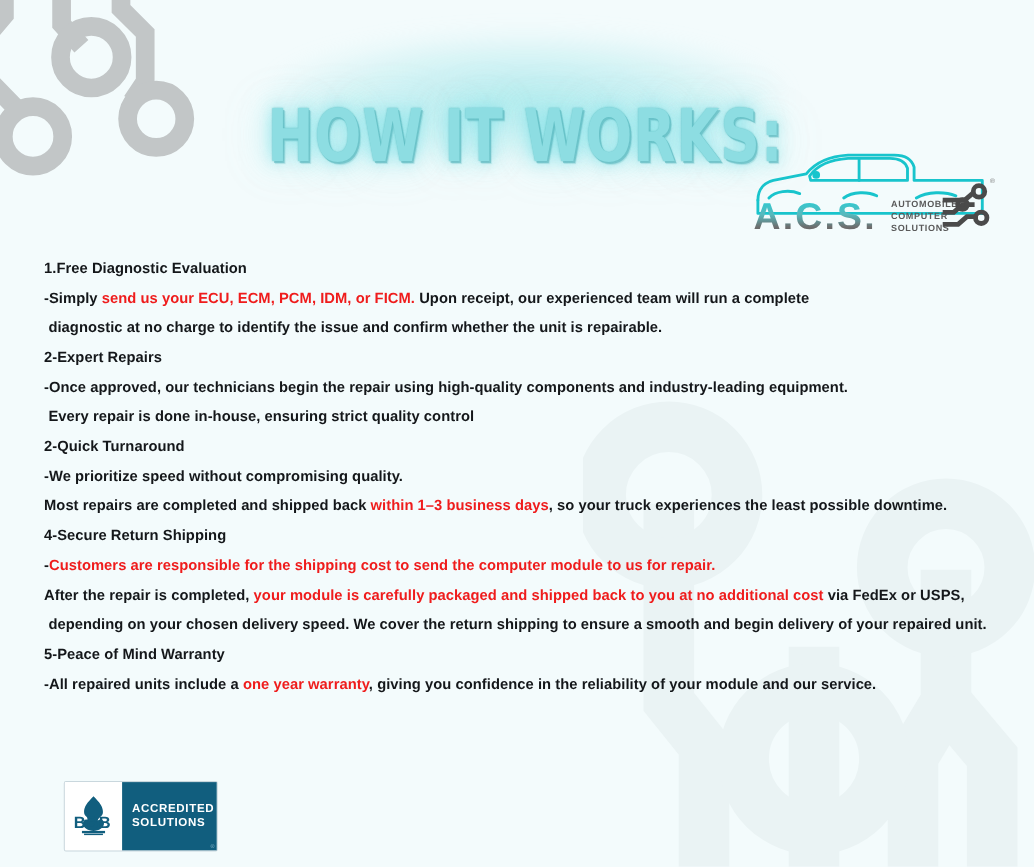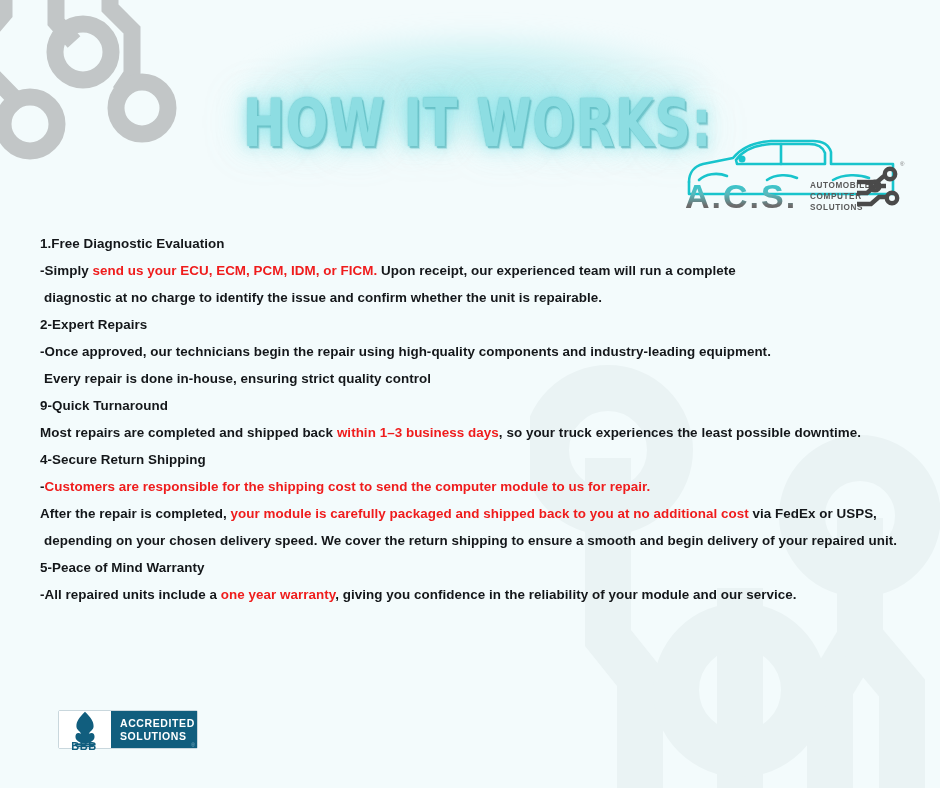--- a/index.html
+++ b/index.html
@@ -125,21 +125,21 @@
   .blk {
     color: #14171a;
   }
 
   
   .bbb {
     position: absolute;
     left: 58px;
     top: 710px;
     width: 140px;
-    height: 39px;
+    height: 64px;
     display: flex;
     border: 1px solid #c9d7dd;
     box-sizing: border-box;
     background: #ffffff;
     border-radius: 2px;
   }
   .bbb-left {
     width: 52px;
     background: #ffffff;
     display: flex;
@@ -249,21 +249,22 @@
     </g>
   </svg>
 
   <div class="content" id="content">
       <div class="line">1.Free Diagnostic Evaluation</div>
       <div class="line"><span class="blk">-Simply </span><span class="red">send us your ECU, ECM, PCM, IDM, or FICM.</span><span class="blk"> Upon receipt, our experienced team will run a complete</span></div>
       <div class="line indent"><span class="blk">diagnostic at no charge to identify the issue and confirm whether the unit is repairable.</span></div>
       <div class="line">2-Expert Repairs</div>
       <div class="line"><span class="blk">-Once approved, our technicians begin the repair using high-quality components and industry-leading equipment.</span></div>
       <div class="line indent"><span class="blk">Every repair is done in-house, ensuring strict quality control</span></div>
-      <div class="line">9-Quick Turnaround</div>
+      <div class="line">2-Quick Turnaround</div>
+      <div class="line"><span class="blk">-We prioritize speed without compromising quality.</span></div>
       <div class="line"><span class="blk">Most repairs are completed and shipped back </span><span class="red">within 1–3 business days</span><span class="blk">, so your truck experiences the least possible downtime.</span></div>
       <div class="line">4-Secure Return Shipping</div>
       <div class="line"><span class="blk">-</span><span class="red">Customers are responsible for the shipping cost to send the computer module to us for repair.</span></div>
       <div class="line"><span class="blk">After the repair is completed, </span><span class="red">your module is carefully packaged and shipped back to you at no additional cost</span><span class="blk"> via FedEx or USPS,</span></div>
       <div class="line indent"><span class="blk">depending on your chosen delivery speed. We cover the return shipping to ensure a smooth and begin delivery of your repaired unit.</span></div>
       <div class="line">5-Peace of Mind Warranty</div>
       <div class="line"><span class="blk">-All repaired units include a </span><span class="red">one year warranty</span><span class="blk">, giving you confidence in the reliability of your module and our service.</span></div>
     </div>
 
   <div class="bbb">
@@ -274,15 +275,15 @@
         <rect x="13" y="38.6" width="18" height="1.4" fill="#115e7e"></rect>
         <text x="22" y="43.6" text-anchor="middle" font-family="Liberation Sans, sans-serif" font-weight="bold" font-size="0" fill="#115e7e">BBB</text>
       </svg>
     </div>
     <div class="bbb-right">
       <span class="l1">ACCREDITED</span>
       <span class="l2">SOLUTIONS</span>
       <span class="bbb-reg">®</span>
     </div>
   </div>
-  <div style="position:absolute;left:62px;top:740px;width:44px;text-align:center;font-family:'Liberation Sans',sans-serif;font-weight:bold;font-size:11px;color:#115e7e;letter-spacing:0.5px;">BBB</div>
+  <div style="position:absolute;left:62px;top:740px;width:44px;text-align:center;font-family:'Liberation Sans',sans-serif;font-weight:bold;font-size:15px;color:#115e7e;letter-spacing:0.5px;">BBB</div>
 
 </div>
 
 </body></html>

